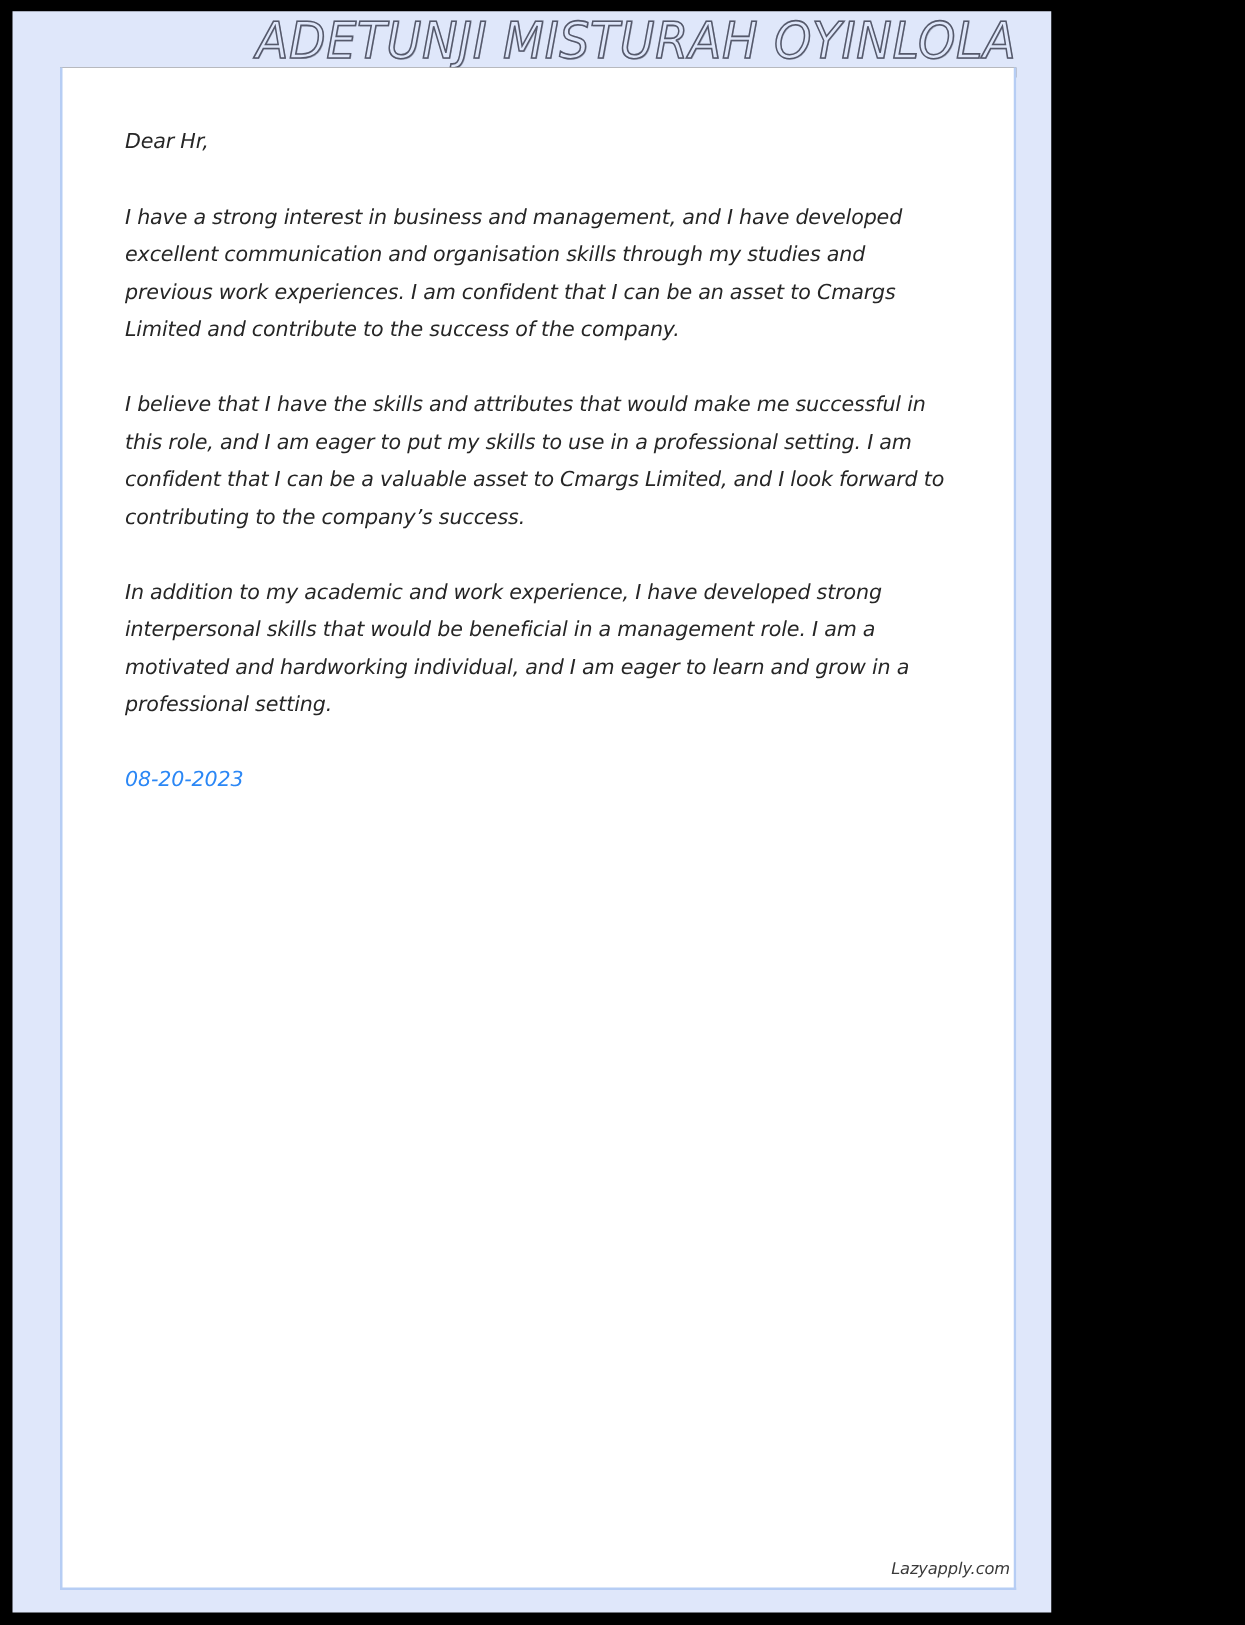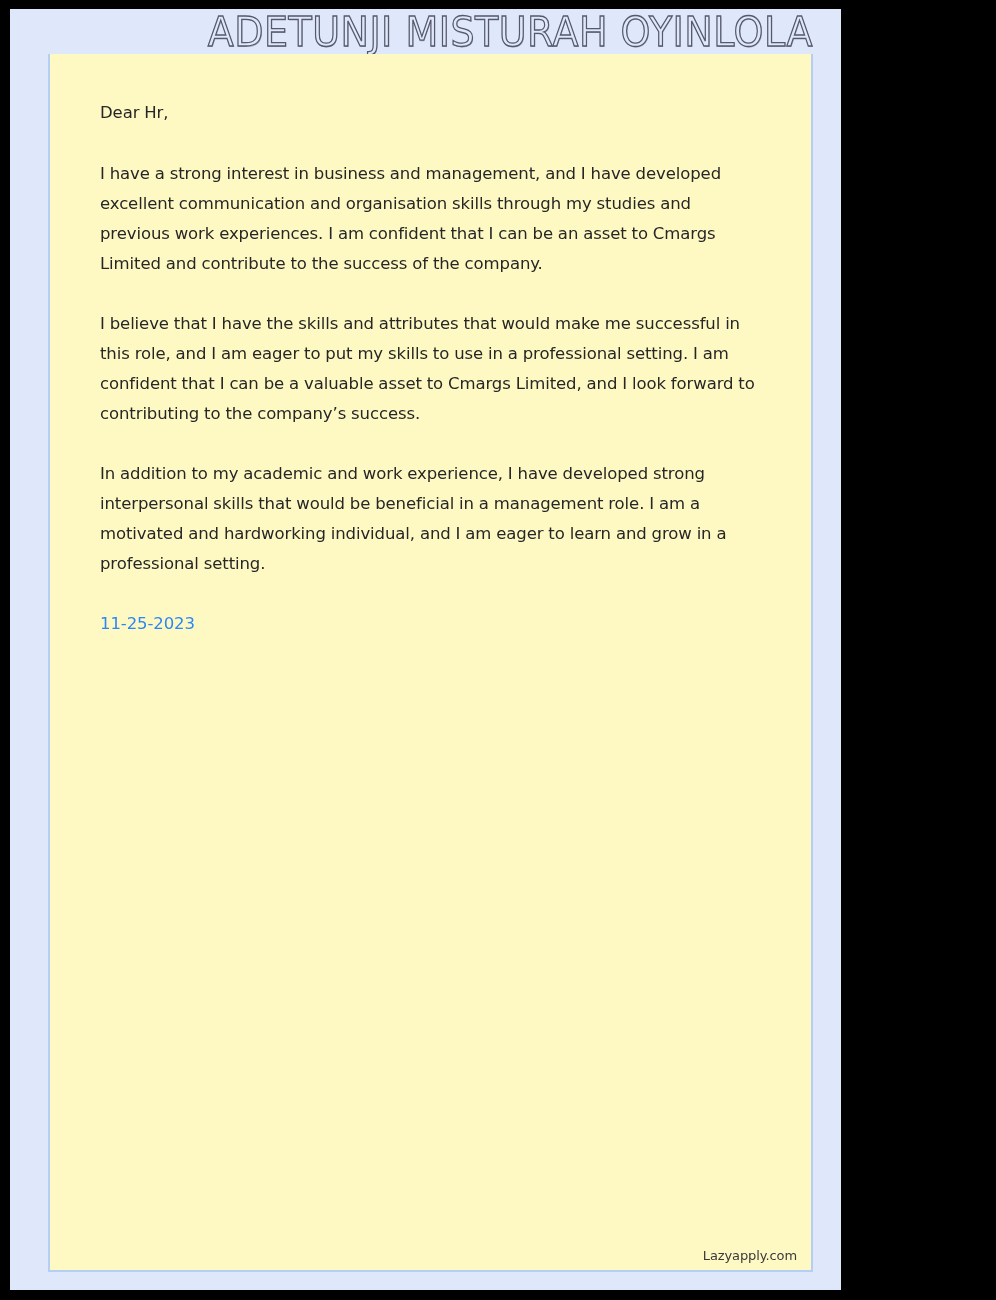--- a/index.html
+++ b/index.html
@@ -20,20 +20,21 @@
 
   
   .doc-frame {
     position: absolute;
     left: 0;
     top: 0;
     width: 852px;
     height: 1300px;
     background: #000000;
     padding: 9px 11px 10px 10px;
+    font-style: italic;
   }
 
   
   .page {
     position: relative;
     width: 100%;
     height: 100%;
     background: #dfe7fa;
   }
 
@@ -67,21 +68,21 @@
     transform-origin: top right;
   }
 
   
   .letter-panel {
     position: absolute;
     left: 38px;
     top: 45px;
     right: 28px;
     bottom: 18px;
-    background: #fef9c3;
+    background: #ffffff;
     border: 2px solid #b6cdf4;
     border-top: none;
   }
 
   .top-rule {
     position: absolute;
     left: 38px;
     top: 45px;
     right: 28px;
     height: 8px;
@@ -114,21 +115,21 @@
   .date-line {
     margin: 0 !important;
     color: #2b87f5 !important;
     font-size: 16.5px;
     line-height: 30px;
   }
 
   
   .footer {
     position: absolute;
-    right: 14px;
+    right: 3px;
     bottom: 6px;
     font-family: "DejaVu Sans", "Liberation Sans", sans-serif;
     font-size: 13px;
     line-height: 16px;
     color: #3a3a3a;
     letter-spacing: -0.1px;
   }
 </style>
 </head>
 <body>
@@ -147,21 +148,21 @@
 
         <p class="salutation">Dear Hr,</p>
 
 
         <p>I have a strong interest in business and management, and I have developed excellent communication and organisation skills through my studies and previous work experiences. I am confident that I can be an asset to Cmargs Limited and contribute to the success of the company.</p>
 
         <p>I believe that I have the skills and attributes that would make me successful in this role, and I am eager to put my skills to use in a professional setting. I am confident that I can be a valuable asset to Cmargs Limited, and I look forward to contributing to the company’s success.</p>
 
         <p>In addition to my academic and work experience, I have developed strong interpersonal skills that would be beneficial in a management role. I am a motivated and hardworking individual, and I am eager to learn and grow in a professional setting.</p>
 
-        <p class="date-line">11-25-2023</p>
+        <p class="date-line">08-20-2023</p>
 
       </div>
 
       <div class="footer">Lazyapply.com</div>
     </div>
 
   </div>
 </div>
 
 </body></html>

